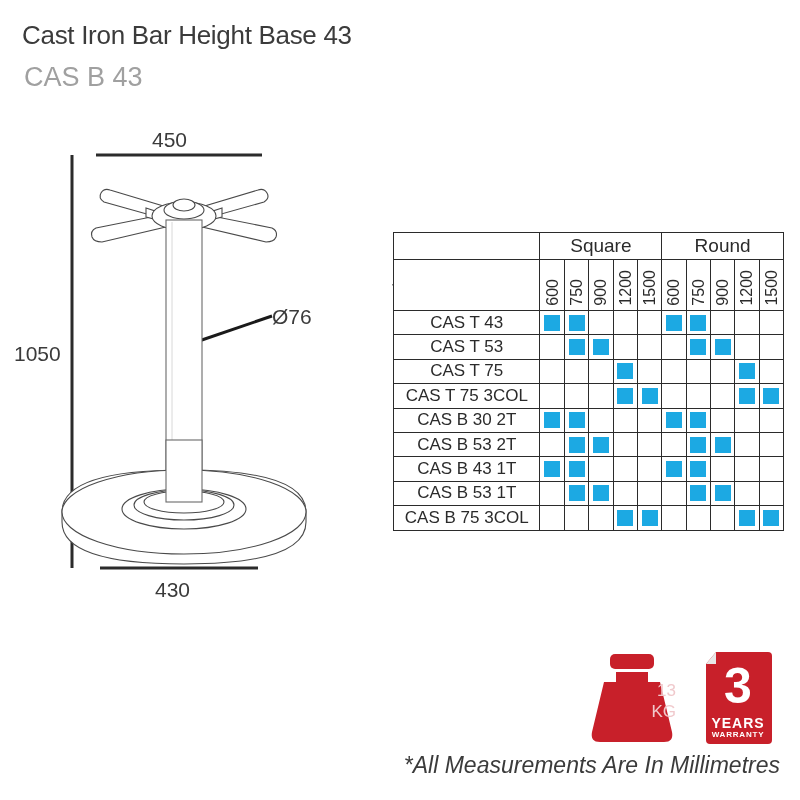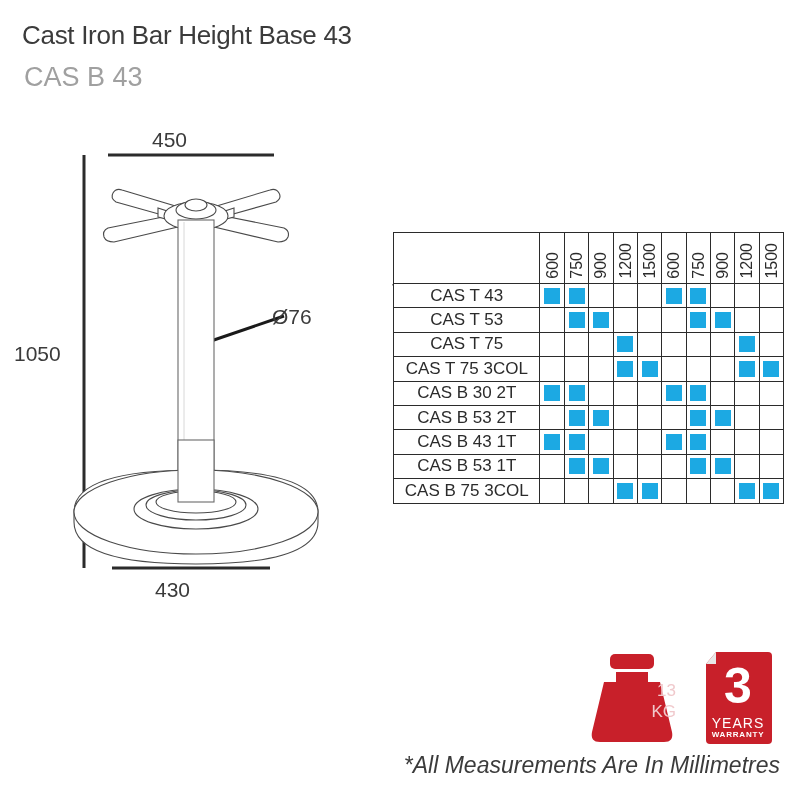--- a/index.html
+++ b/index.html
@@ -37,21 +37,20 @@
     white-space: nowrap;
   }
 
   
   #drawing {
     position: absolute;
     left: 0;
     top: 110px;
     width: 380px;
     height: 520px;
-    padding-left: 12px;
   }
   .dim-label {
     position: absolute;
     font-size: 21px;
     color: #3b3b3b;
     white-space: nowrap;
   }
   #dim-450 { left: 152px; top: 18px; }
   #dim-1050 { left: 14px; top: 232px; }
   #dim-430 { left: 155px; top: 468px; }
@@ -180,21 +179,21 @@
     line-height: 56px;
     pointer-events: none;
   }
   #warranty-years {
     position: absolute;
     left: 112px;
     top: 67px;
     width: 76px;
     text-align: center;
     font-size: 14px;
-    font-weight: normal;
+    font-weight: bold;
     letter-spacing: 1px;
     color: #ffffff;
     pointer-events: none;
   }
   #warranty-word {
     position: absolute;
     left: 112px;
     top: 82px;
     width: 76px;
     text-align: center;
@@ -271,20 +270,25 @@
   <div class="dim-label" id="dim-d76">Ø76</div>
 </div>
 
 <div id="chart">
   <div id="chart-caption">
     <div>Recommended</div>
     <div>Top Sizes Chart</div>
   </div>
   <table class="sizes">
     <thead>
+      <tr>
+        <td class="blank-head"></td>
+        <th class="group" colspan="5">Square</th>
+        <th class="group" colspan="5">Round</th>
+      </tr>
       <tr>
         <td class="blank-head"></td>
         <th class="size"><span class="rot">600</span></th>
         <th class="size"><span class="rot">750</span></th>
         <th class="size"><span class="rot">900</span></th>
         <th class="size"><span class="rot">1200</span></th>
         <th class="size"><span class="rot">1500</span></th>
         <th class="size"><span class="rot">600</span></th>
         <th class="size"><span class="rot">750</span></th>
         <th class="size"><span class="rot">900</span></th>

